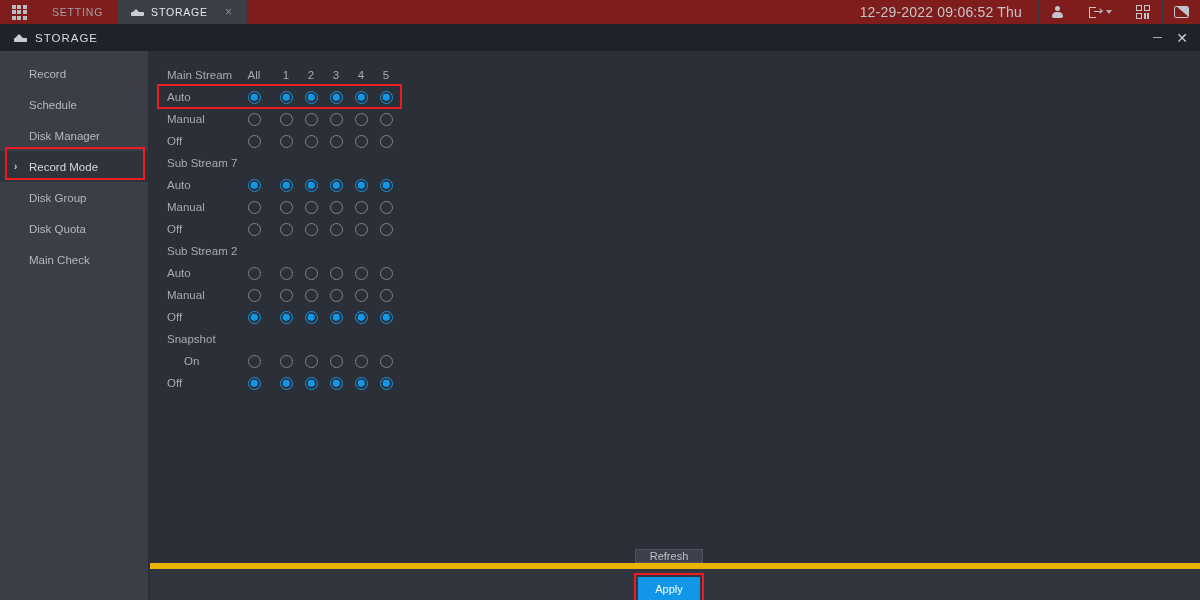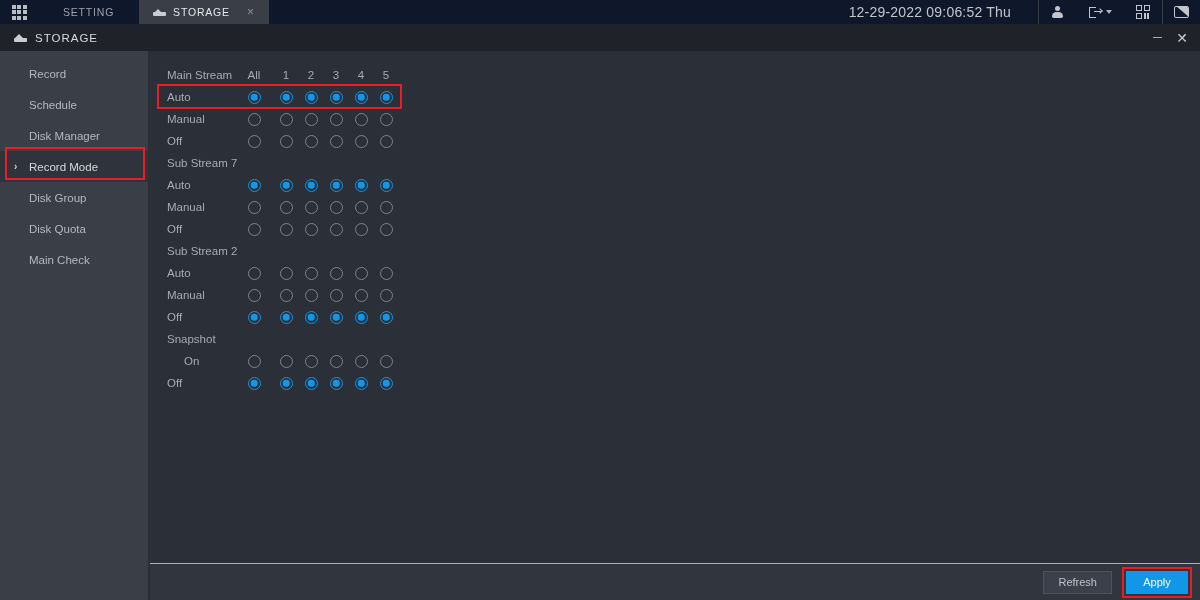--- a/index.html
+++ b/index.html
@@ -7,22 +7,22 @@
     width: 1200px; height: 600px;
     background: #2b2f38;
     font-family: "Liberation Sans", sans-serif;
     overflow: hidden;
     -webkit-font-smoothing: antialiased;
   }
 
   
   .topbar {
     position: absolute; left: 0; top: 0; width: 1200px; height: 24px;
-    background: #0f172a;
-    display: flex; align-items: stretch; gap: 11px;
+    background: #7f1d1d;
+    display: flex; align-items: stretch;
   }
   .grid-icon-wrap {
     width: 38px; display: flex; align-items: center; justify-content: center;
     cursor: pointer;
   }
   .grid-icon { display: grid; grid-template-columns: repeat(3, 4px);
     grid-template-rows: repeat(3, 4px); gap: 1.5px; }
   .grid-icon i { display: block; background: #b9bcc2; }
 
   .tab {
@@ -138,23 +138,23 @@
     border: 2.5px solid #ec1c24; pointer-events: none;
   }
 
   
   .content {
     position: absolute; left: 150px; top: 51px; width: 1050px; height: 512px;
     background: #2b2f38;
   }
   .footer {
     position: absolute; left: 150px; top: 563px; width: 1050px; height: 37px;
-    background: #31353e; border-top: 1px solid #eab308;
+    background: #31353e; border-top: 6px solid #eab308;
     display: flex; align-items: center; justify-content: flex-end;
-    padding-right: 12px; gap: 14px;
+    padding-right: 12px; gap: 14px; flex-direction: column;
   }
   .btn {
     height: 23px; min-width: 62px; padding: 0 14px;
     font-size: 11px; display: flex; align-items: center; justify-content: center;
     cursor: pointer;
   }
   .btn-refresh {
     background: #3b404a; color: #bfc2c8; border: 1px solid #4d525c;
   }
   .btn-apply {

